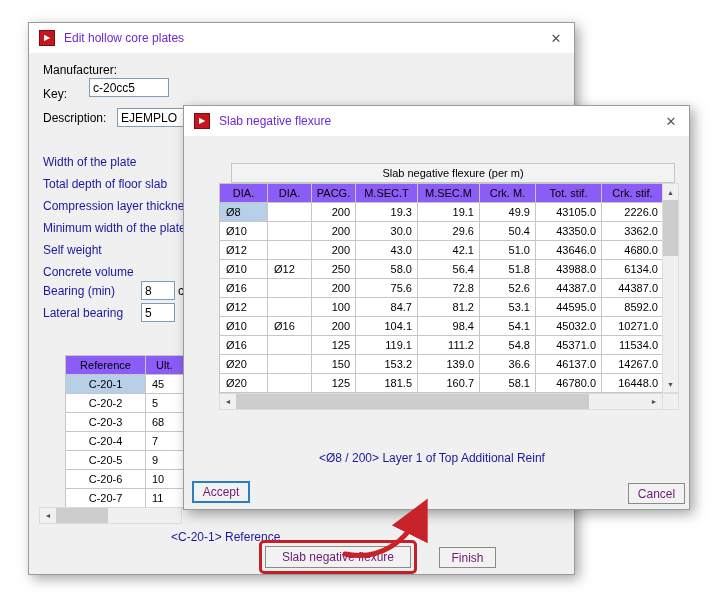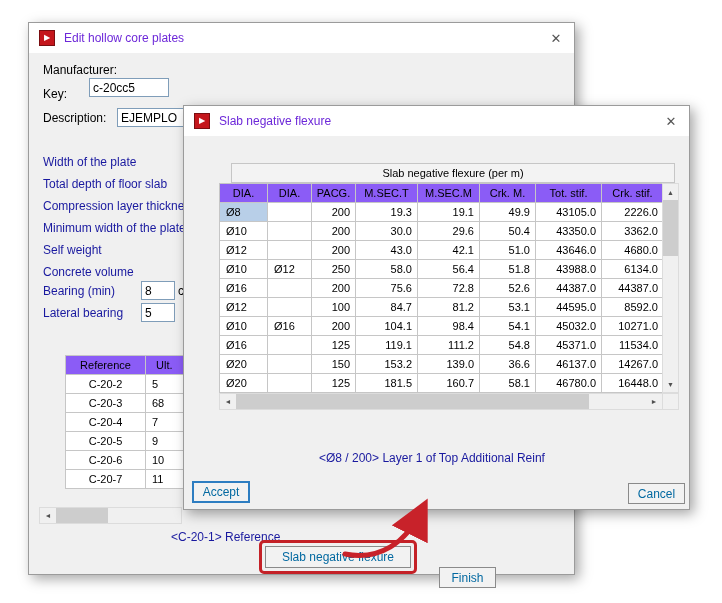--- a/index.html
+++ b/index.html
@@ -38,21 +38,21 @@
   .maroon { color: #9e1a1e; }
 
   .tb-input {
     position: absolute; border: 1px solid #7f9db9; background: #fff;
     height: 19px; font: 12px "Liberation Sans", sans-serif; padding: 0 3px;
   }
 
   .btn {
     position: absolute; background: #f2f2f2; border: 1px solid #8a8a8a;
     font: 12px "Liberation Sans", sans-serif; text-align: center; padding: 0;
-    color: #0369a1;
+    color: #701a75;
   }
   .btn.default { border: 2px solid #2d7dc1; }
 
   #prop-list { position: absolute; left: 14px; top: 132px; }
   .prop { display: block; margin-bottom: 7px; line-height: 15px; }
 
   table.grid { position: absolute; border-collapse: collapse; table-layout: fixed; background: #fff; }
   .grid th, .grid td {
     border: 1px solid #c6c6c6; height: 19px; padding: 0 4px;
     font-size: 11px; font-weight: normal; white-space: nowrap; overflow: hidden;
@@ -126,20 +126,24 @@
         <col style="width:150px">
       </colgroup>
     <thead>
         <tr>
           <th class="h-ref">Reference</th>
           <th class="h-ult">Ult.</th>
         </tr>
       </thead>
     <tbody>
         <tr>
+          <td class="c-ref selected">C-20-1</td>
+          <td class="c-ult">45</td>
+        </tr>
+        <tr>
           <td class="c-ref">C-20-2</td>
           <td class="c-ult">5</td>
         </tr>
         <tr>
           <td class="c-ref">C-20-3</td>
           <td class="c-ult">68</td>
         </tr>
         <tr>
           <td class="c-ref">C-20-4</td>
           <td class="c-ult">7</td>
@@ -164,21 +168,21 @@
     <div class="sb-track">
       <div class="sb-thumb" style="left:0; top:0; bottom:0; width:52px;"></div>
     </div>
   </div>
 
   <div class="label blue" style="left:142px; top:507px;">&lt;C-20-1&gt;  Reference</div>
 
   <button class="btn" style="left:236px; top:523px; width:146px; height:22px;">Slab negative flexure</button>
   <div id="red-rect"></div>
 
-  <button class="btn" style="left:410px; top:544px; width:57px; height:21px;">Finish</button>
+  <button class="btn" style="left:410px; top:524px; width:57px; height:21px;">Finish</button>
 </div>
 
 <div class="dialog" id="front-dialog">
   <div class="titlebar">
     <span class="app-icon">
         <span>▶</span>
       </span>
     <span class="title-text">Slab negative flexure</span>
     <span class="close-btn">✕</span>
   </div>

